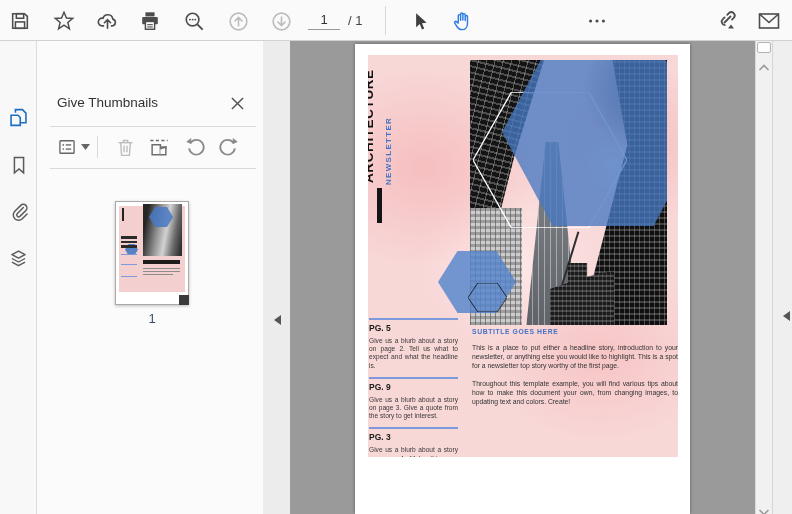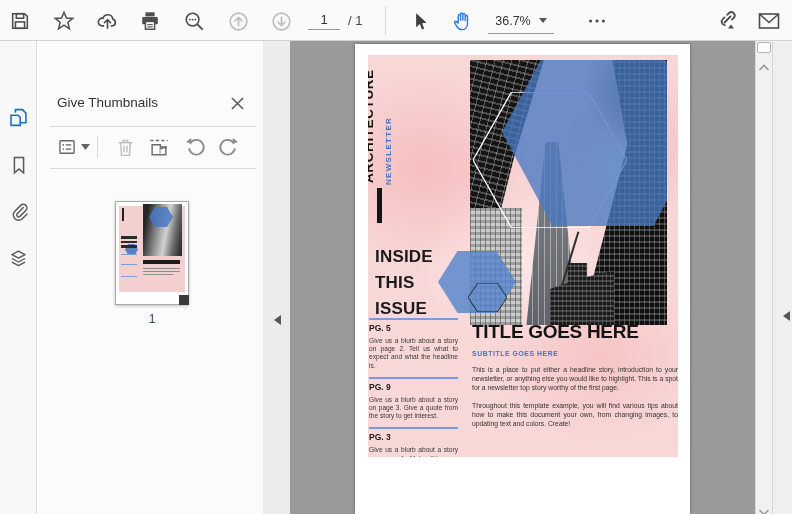--- a/index.html
+++ b/index.html
@@ -210,24 +210,20 @@
     <div class="tbi" id="tb-pointer">
       <svg width="21" height="21" viewBox="0 0 24 24">
         <path d="M7 2.5 L7 18.5 L11.2 14.8 L13.7 21 L16.2 20 L13.7 13.9 L19 13.4 Z" fill="#3f3f3f"></path>
       </svg>
     </div>
     <div class="tbi" id="tb-hand">
       <svg width="23" height="23" viewBox="0 0 24 24" fill="none" stroke="#2e7be4" stroke-width="1.5" stroke-linecap="round" stroke-linejoin="round">
         <path d="M7.6 12.5 V6 a1.2 1.2 0 0 1 2.4 0 v4.6 M10 10.6 V4.4 a1.2 1.2 0 0 1 2.4 0 v6 M12.4 10.4 V5 a1.2 1.2 0 0 1 2.4 0 v6 M14.8 11 V7 a1.2 1.2 0 0 1 2.4 0 v7.3 c0 3.6 -2.3 6.2 -5.7 6.2 c-2.7 0 -4.2 -1.2 -5.5 -3.4 l-2.1 -3.7 c-.6 -1 .7 -2.1 1.7 -1.3 l1.9 1.6"></path>
       </svg>
     </div>
-    <div class="zoom-box">
-      <span class="zoom-val">36.7%</span>
-      <span class="caret-down"></span>
-    </div>
     <div class="tbi" id="tb-more">
       <svg width="22" height="22" viewBox="0 0 24 24">
         <circle cx="5" cy="12" r="1.7" fill="#4d4d4d"></circle>
           <circle cx="12" cy="12" r="1.7" fill="#4d4d4d"></circle>
           <circle cx="19" cy="12" r="1.7" fill="#4d4d4d"></circle>
       </svg>
     </div>
     <div class="tbi" id="tb-link">
       <svg width="24" height="24" viewBox="0 0 24 24" fill="none" stroke="#4d4d4d" stroke-width="1.8" stroke-linecap="round">
         <path d="M10.5 13.5 L16.5 7.5 M13.2 5.8 l1.8-1.8 a3.4 3.4 0 0 1 4.8 4.8 l-1.8 1.8 M10.6 8.4 l-1.8 1.8 a3.4 3.4 0 0 0 2 5.9"></path>
@@ -372,40 +368,34 @@
             <polygon points="38.5,0 115.5,0 154,68 115.5,136 38.5,136 0,68" fill="none" stroke="#ffffff" stroke-width="1.3"></polygon>
           </svg>
           <div class="ph-hex-big hexc"></div>
         </div>
 
         <div class="hex-small hexc"></div>
         <svg class="hex-dark-outline" width="39" height="29" viewBox="0 0 39 29">
           <polygon points="9.75,0 29.25,0 39,14.5 29.25,29 9.75,29 0,14.5" fill="none" stroke="#1c1c1c" stroke-width="0.9"></polygon>
         </svg>
 
-        <div class="inside">
-          <div>INSIDE</div>
-          <div>THIS</div>
-          <div>ISSUE</div>
-        </div>
 
         <div class="toc">
           <div class="toc-rule"></div>
           <div class="toc-h">PG. 5</div>
           <div class="toc-p">Give us a blurb about a story on page 2. Tell us what to expect and what the headline is.</div>
           <div class="toc-rule"></div>
           <div class="toc-h">PG. 9</div>
           <div class="toc-p">Give us a blurb about a story on page 3. Give a quote from the story to get interest.</div>
           <div class="toc-rule"></div>
           <div class="toc-h">PG. 3</div>
           <div class="toc-p">Give us a blurb about a story on page 4. Make this your own!</div>
         </div>
 
         <div class="story">
-          <div class="story-title">TITLE GOES HERE</div>
           <div class="story-sub">SUBTITLE GOES HERE</div>
           <div class="story-p">This is a place to put either a headline story, introduction to your newsletter, or anything else you would like to highlight. This is a spot for a newsletter top story worthy of the first page.</div>
           <div class="story-p">Throughout this template example, you will find various tips about how to make this document your own, from changing images, to updating text and colors. Create!</div>
         </div>
 
       </div>
     </div>
   </div>
 
   <div class="scrollbar">

